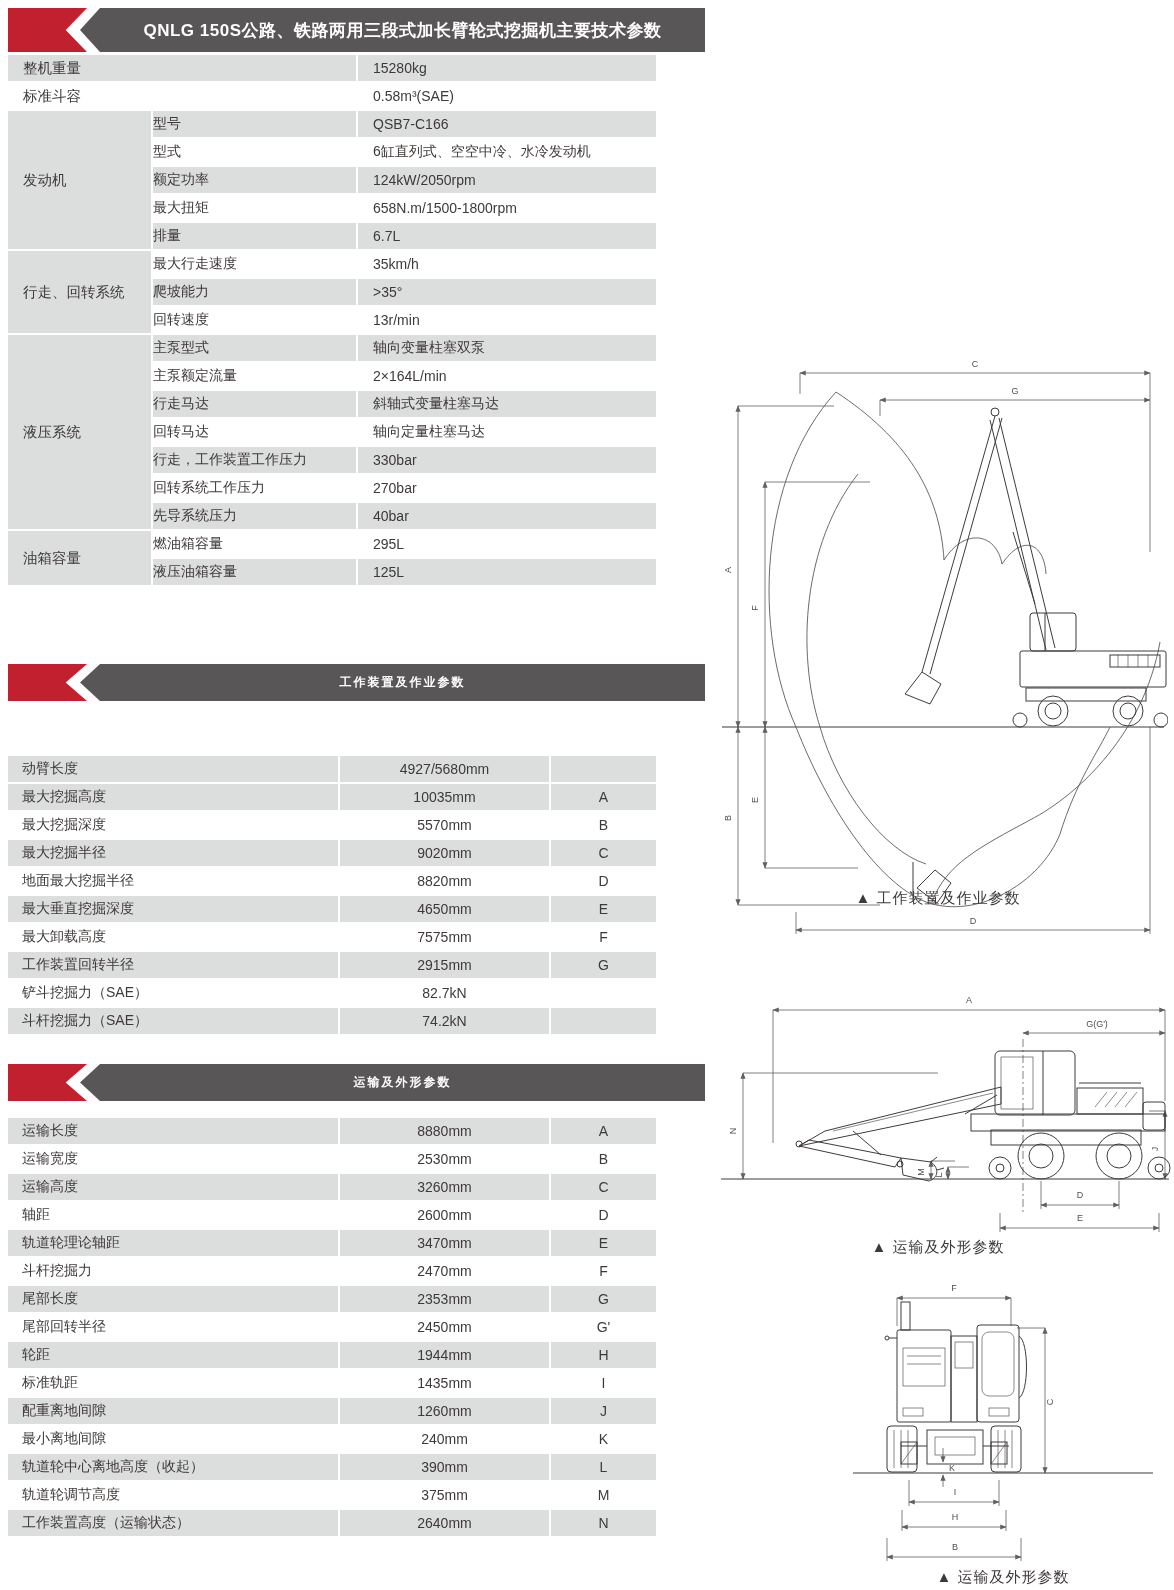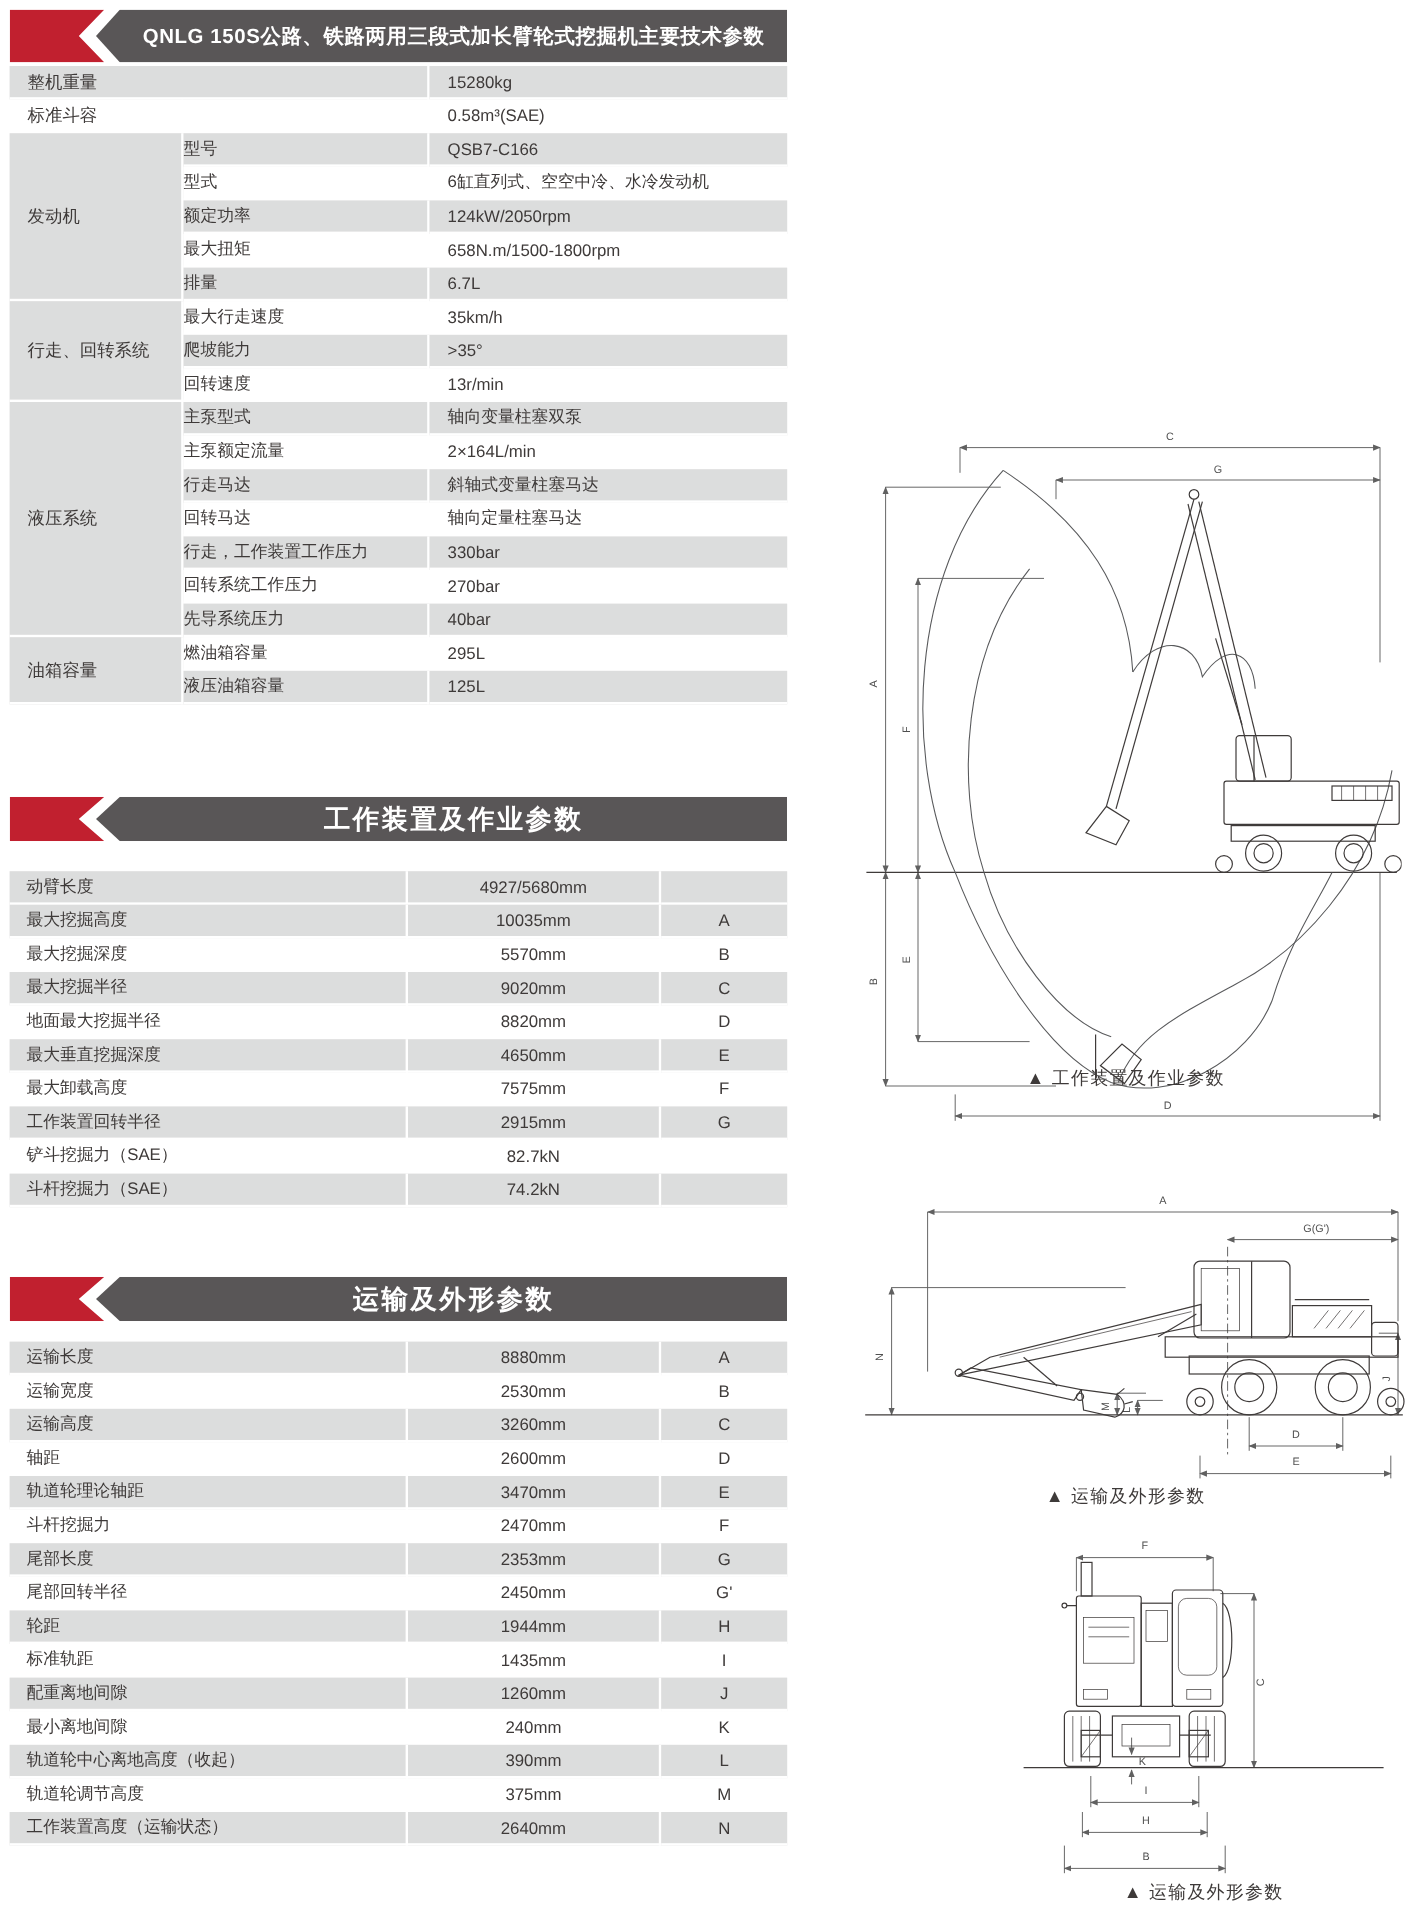--- a/index.html
+++ b/index.html
@@ -1,40 +1,40 @@
 <!DOCTYPE html>
 <html style="--banner-red: #c1202f; --banner-gray: #595657; --row-gray: #dcdddd;"><head>
 <meta charset="utf-8">
 <style>
   html,body{margin:0;padding:0;background:#fff;}
   #page{position:relative;width:1174px;height:1590px;background:#fff;overflow:hidden;
         font-family:"Liberation Sans",sans-serif;color:#3e3a39;}
 
   
-  .banner{position:absolute;left:8px;width:648px;}
+  .banner{position:absolute;left:8px;width:697px;}
   .banner .bg-gray{position:absolute;left:0;top:0;right:0;bottom:0;
         background:var(--banner-gray,#595657);
         clip-path:polygon(92px 0,100% 0,100% 100%,92px 100%,72px 50%);}
   .banner .bg-red{position:absolute;left:0;top:0;bottom:0;width:79px;
         background:var(--banner-red,#c1202f);
         clip-path:polygon(0 0,100% 0,73% 50%,100% 100%,0 100%);}
   .banner .b-title{position:absolute;left:92px;right:0;top:0;bottom:0;
         display:flex;align-items:center;justify-content:center;
         color:#fff;font-weight:bold;}
   #banner-main{top:8px;height:44px;}
   #banner-main .b-title{font-size:17px;letter-spacing:.5px;}
   #banner-working{top:664px;height:37px;}
   #banner-transport{top:1064px;height:37px;}
-  .section-banner .b-title{font-size:22px;letter-spacing:2px;}
+  .section-banner .b-title{font-size:12px;letter-spacing:2px;}
 
   
   table.spec{position:absolute;left:8px;width:648px;border-collapse:separate;
         border-spacing:0;table-layout:fixed;font-size:14px;}
   #main-table{top:55px;}
-  #working-table{top:726px;}
+  #working-table{top:756px;}
   #transport-table{top:1118px;}
   td{height:26px;padding:0;vertical-align:middle;border-bottom:2px solid #fff;
      overflow:hidden;white-space:nowrap;}
   tr.r-gray td{background:var(--row-gray,#dcdddd);}
   tr.r-white td{background:#ffffff;}
   td.g-fixed{background:var(--row-gray,#dcdddd) !important;}
   .g-cell,.s-cell,.p-label,.p-value{border-right:2px solid #fff;}
   .g-cell{padding-left:15px;font-size:14.5px;}
   .s-cell{}
   .v-cell{padding-left:15px;}

